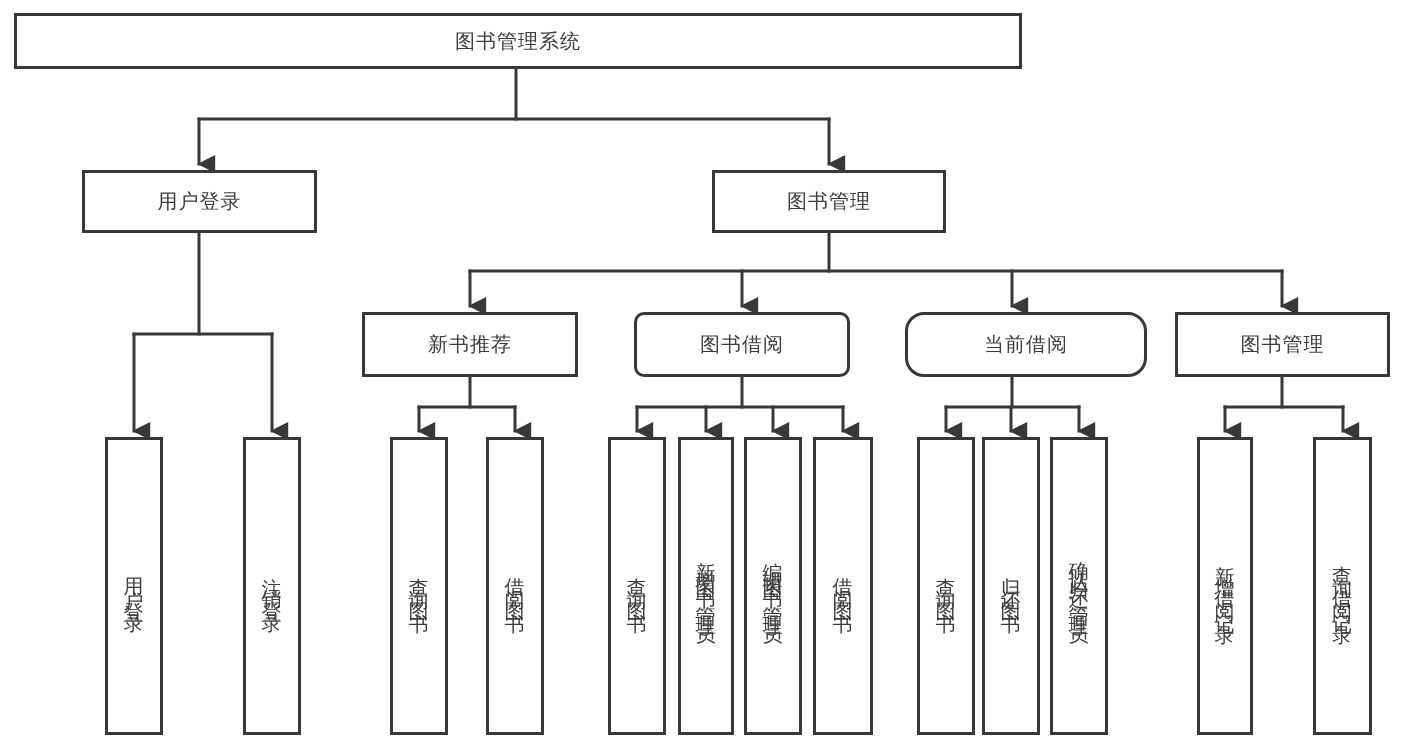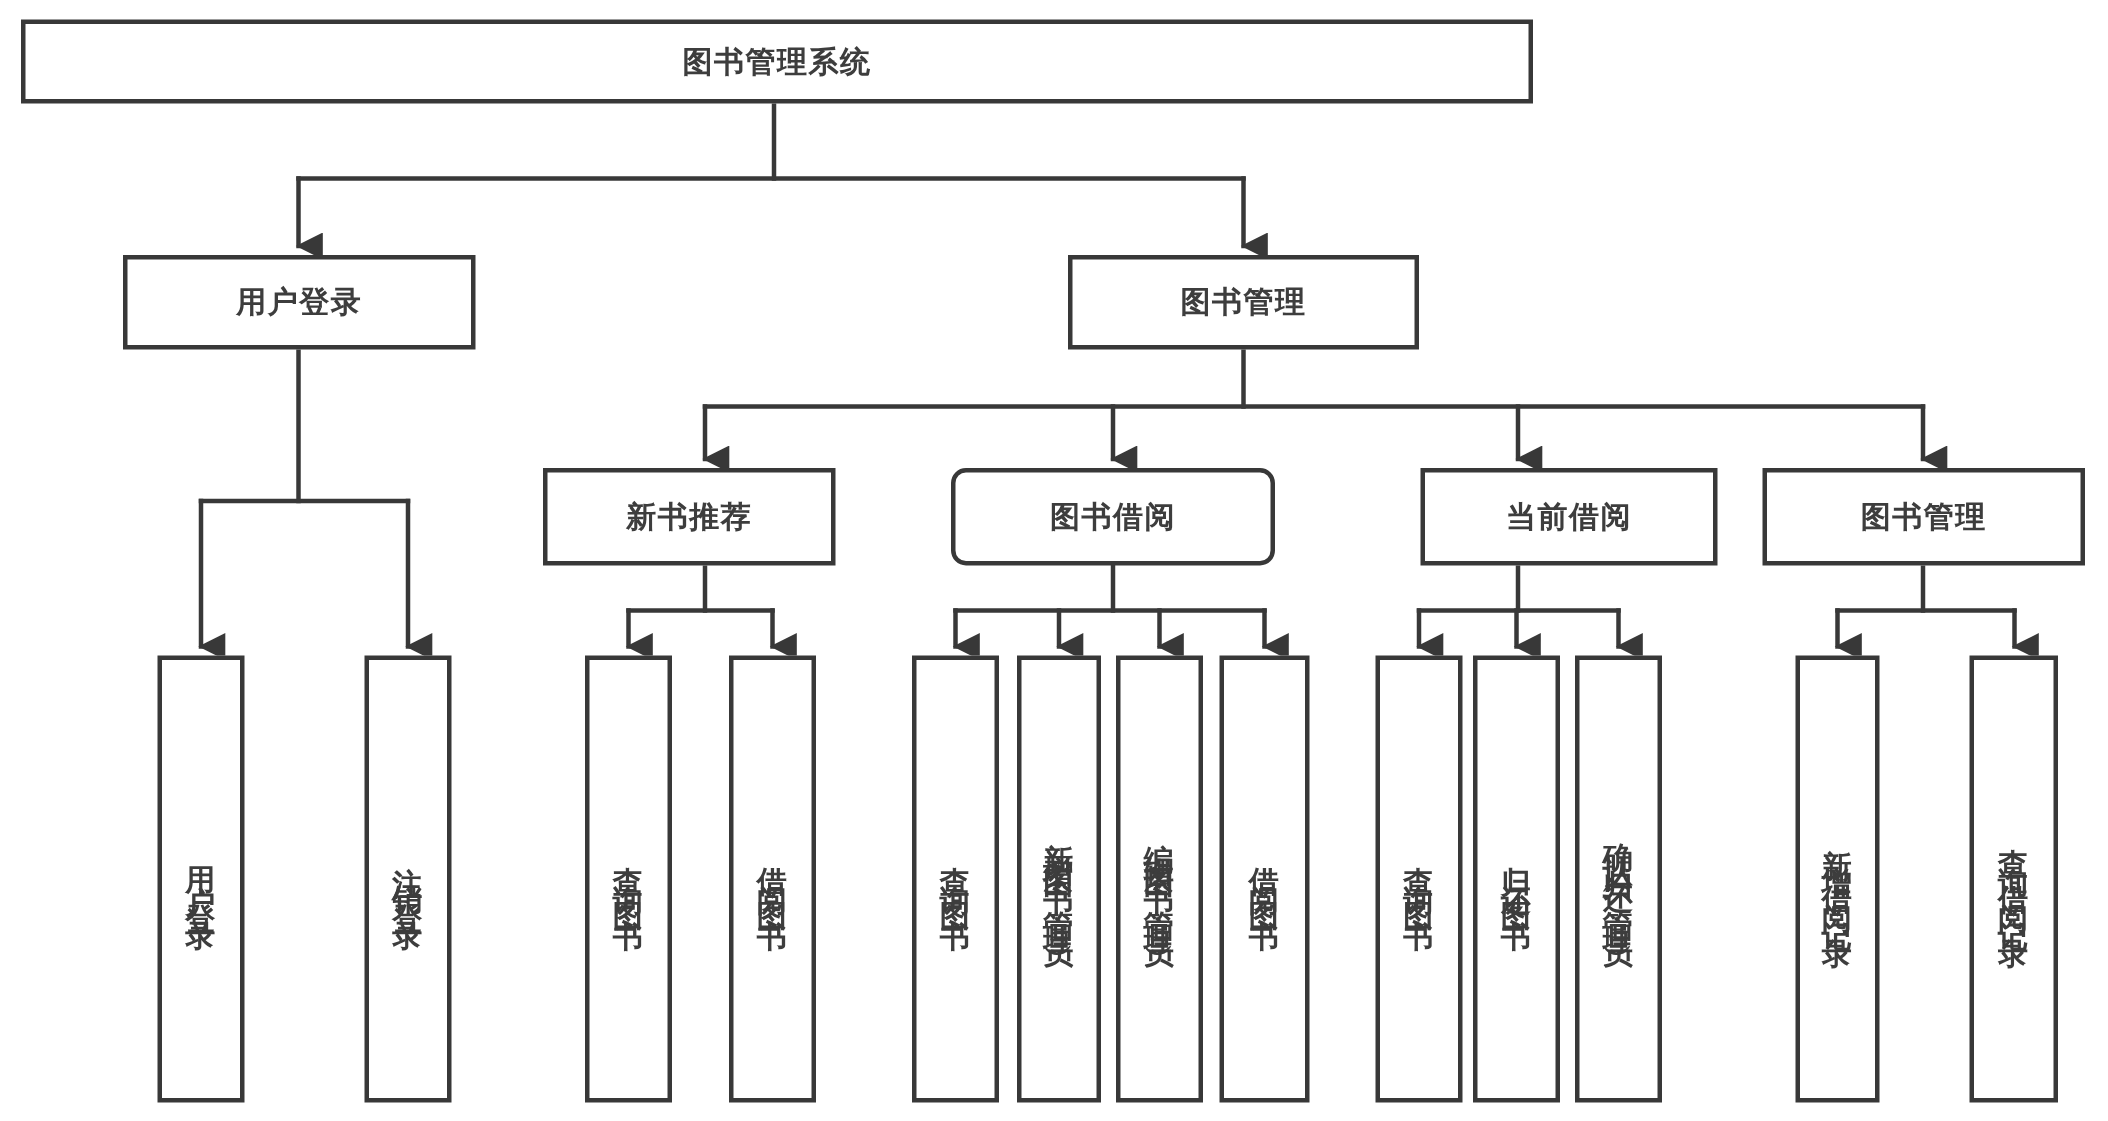--- a/index.html
+++ b/index.html
@@ -5,21 +5,20 @@
   html, body { margin: 0; padding: 0; background: #ffffff; }
   * { box-sizing: border-box; }
   .stage {
     position: relative;
     width: 1405px;
     height: 747px;
     background: #ffffff;
     font-family: "DejaVu Sans", "Liberation Sans", sans-serif;
     color: #3d3d3d;
     overflow: hidden;
-    font-weight: bold;
   }
   .wires {
     position: absolute;
     left: 0; top: 0;
     width: 1405px; height: 747px;
     pointer-events: none;
   }
   .node {
     position: absolute;
     border: 3px solid #383838;
@@ -28,23 +27,23 @@
     align-items: center;
     justify-content: center;
     font-size: 20px;
     letter-spacing: 1px;
     white-space: nowrap;
   }
   .root-node    { left: 14px;  top: 13px;  width: 1008px; height: 56px; }
   .l2-login     { left: 82px;  top: 170px; width: 235px;  height: 63px; }
   .l2-manage    { left: 712px; top: 170px; width: 234px;  height: 63px; }
   .l3           { top: 312px; height: 65px; }
-  .l3-a { left: 362px;  width: 195px; }
+  .l3-a { left: 362px;  width: 216px; }
   .l3-b { left: 634px;  width: 216px; border-radius: 10px; }
-  .l3-c { left: 947px;  width: 198px; }
+  .l3-c { left: 905px;  width: 242px; border-radius: 19px; }
   .l3-d { left: 1175px; width: 215px; }
   .vnode {
     position: absolute;
     top: 437px;
     width: 58px;
     height: 298px;
     border: 3px solid #383838;
     background: #ffffff;
     display: flex;
     align-items: center;

